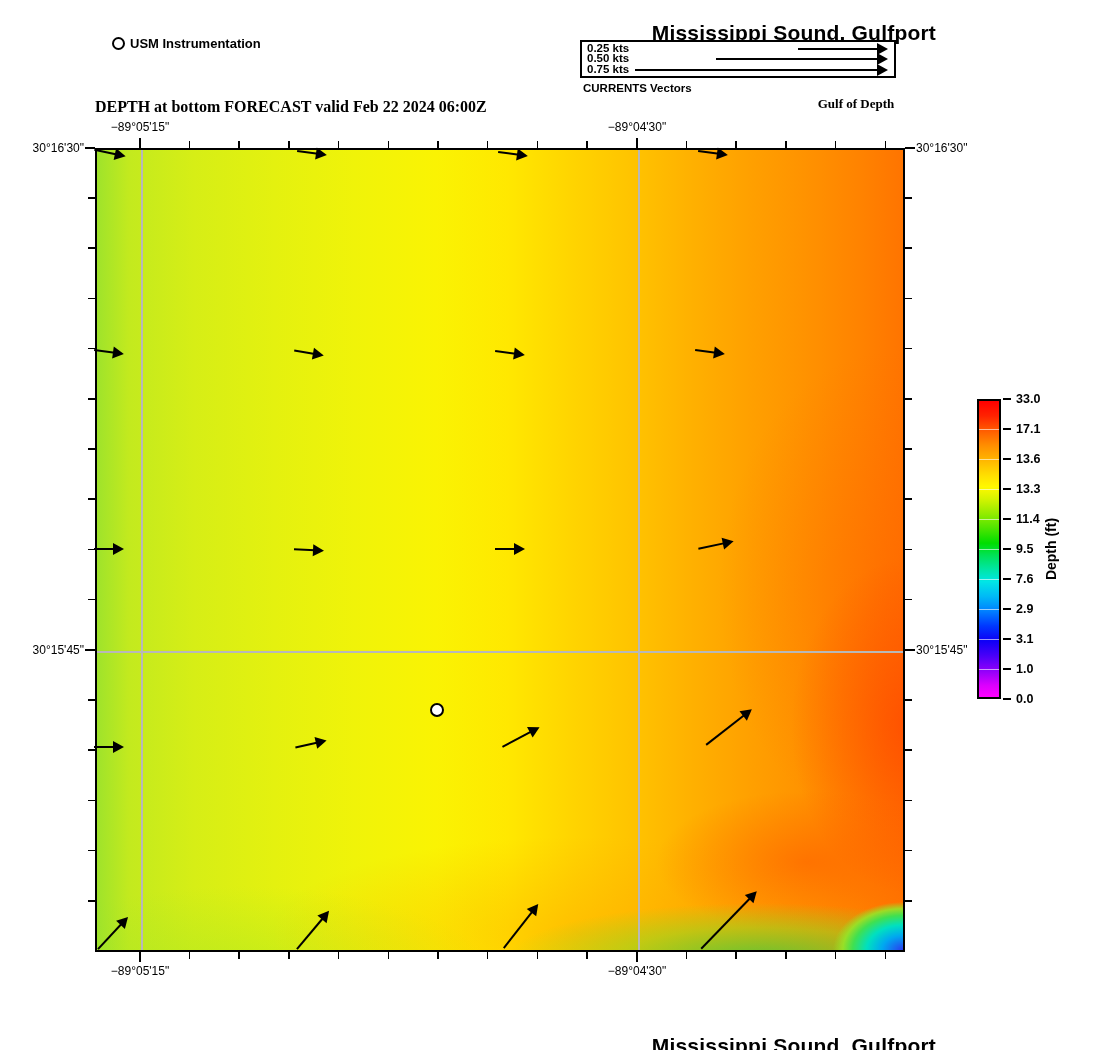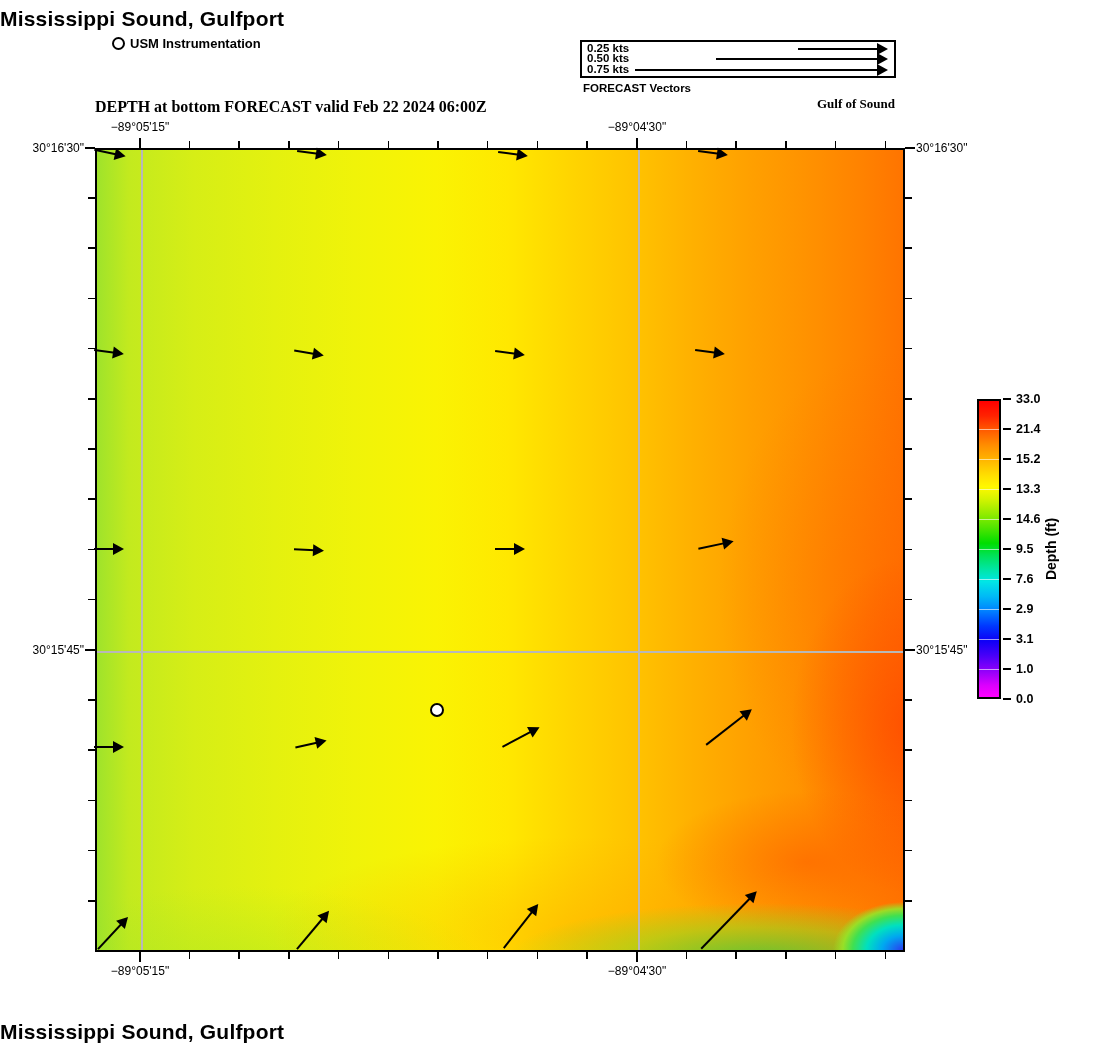--- a/index.html
+++ b/index.html
@@ -1,19 +1,19 @@
 <!DOCTYPE html>
 <html><head>
 <meta charset="utf-8">
 <style>
   html,body{margin:0;padding:0;background:#fff;}
   body{width:1100px;height:1050px;position:relative;font-family:"Liberation Sans",sans-serif;color:#000;}
   #figure{position:absolute;left:0;top:0;width:1100px;height:1050px;background:#fff;overflow:hidden;}
 
-  .big-title{position:absolute;left:0;width:936px;text-align:left;font-weight:bold;font-size:21px;letter-spacing:0.2px;}
+  .big-title{position:absolute;left:0;width:936px;text-align:right;font-weight:bold;font-size:21px;letter-spacing:0.2px;margin-top:14px;}
   #title-top{top:7px;}
   #title-bottom{top:1020px;}
 
   #usm-legend{position:absolute;left:112px;top:36px;display:flex;align-items:center;gap:5px;}
   .usm-circle{width:9px;height:9px;border:2.5px solid #000;border-radius:50%;background:#fff;}
   .usm-label{font-weight:bold;font-size:13px;}
 
   #currents-box{position:absolute;left:580px;top:40px;width:316px;height:38px;border:2.5px solid #000;box-sizing:border-box;background:#fff;}
   #currents-caption{position:absolute;left:583px;top:82px;font-weight:bold;font-size:11.5px;}
 
@@ -57,24 +57,24 @@
       <div style="position: absolute; left: 134px; top: 10.3px; width: 172px; height: 14px; transform: rotate(0deg);">
         <div style="position: absolute; left: 0px; top: 6px; width: 163px; height: 2px; background: rgb(0, 0, 0);"></div>
         <div style="position: absolute; right: 0px; top: 1px; width: 0px; height: 0px; border-top: 6px solid transparent; border-bottom: 6px solid transparent; border-left: 11px solid rgb(0, 0, 0);"></div>
       </div>
       <div style="position: absolute; left: 5px; top: 21.1px; font: bold 11.5px &quot;Liberation Sans&quot;, sans-serif;">0.75 kts</div>
       <div style="position: absolute; left: 53px; top: 21.1px; width: 253px; height: 14px; transform: rotate(0deg);">
         <div style="position: absolute; left: 0px; top: 6px; width: 244px; height: 2px; background: rgb(0, 0, 0);"></div>
         <div style="position: absolute; right: 0px; top: 1px; width: 0px; height: 0px; border-top: 6px solid transparent; border-bottom: 6px solid transparent; border-left: 11px solid rgb(0, 0, 0);"></div>
       </div>
     </div>
-  <div id="currents-caption">FORECAST Vectors</div>
+  <div id="currents-caption">CURRENTS Vectors</div>
 
   <div id="subtitle">DEPTH at bottom FORECAST valid Feb 22 2024 06:00Z</div>
-  <div id="gulf-label">Gulf of Sound</div>
+  <div id="gulf-label">Gulf of Depth</div>
 
   <div id="map">
     <div id="map-field">
         <div style="position: absolute; left: 44px; top: 0px; width: 1.5px; height: 100%; background: rgb(184, 184, 184);"></div>
         <div style="position: absolute; left: 541px; top: 0px; width: 1.5px; height: 100%; background: rgb(184, 184, 184);"></div>
         <div style="position: absolute; top: 501px; left: 0px; height: 1.5px; width: 100%; background: rgb(184, 184, 184);"></div>
       </div>
   </div>
 
   <div id="colorbar" style="background: linear-gradient(rgb(255, 0, 0) 0%, rgb(255, 34, 0) 5%, rgb(255, 92, 0) 10%, rgb(255, 142, 0) 15%, rgb(255, 182, 0) 20%, rgb(255, 222, 0) 25%, rgb(255, 248, 0) 29%, rgb(214, 244, 0) 33%, rgb(148, 236, 0) 38%, rgb(78, 228, 0) 43%, rgb(0, 222, 0) 48%, rgb(0, 226, 84) 52%, rgb(0, 230, 166) 57%, rgb(0, 230, 230) 61%, rgb(0, 186, 246) 66%, rgb(0, 128, 255) 71%, rgb(0, 56, 255) 76%, rgb(14, 0, 246) 81%, rgb(72, 0, 248) 86%, rgb(142, 0, 250) 91%, rgb(218, 0, 254) 96%, rgb(255, 0, 255) 100%);"></div>
@@ -231,30 +231,30 @@
     </div>
     <div style="position: absolute; left: 689px; top: 913px; width: 80px; height: 14px; transform: rotate(-46deg);">
       <div style="position: absolute; left: 0px; top: 6px; width: 71px; height: 2px; background: rgb(0, 0, 0);"></div>
       <div style="position: absolute; right: 0px; top: 1px; width: 0px; height: 0px; border-top: 6px solid transparent; border-bottom: 6px solid transparent; border-left: 11px solid rgb(0, 0, 0);"></div>
     </div>
     <div style="position: absolute; left: 430px; top: 703px; width: 14px; height: 14px; box-sizing: border-box; border: 2.5px solid rgb(0, 0, 0); border-radius: 50%; background: rgb(255, 255, 255);"></div>
     <div style="position: absolute; background: rgb(0, 0, 0); left: 1003px; top: 398.25px; width: 8px; height: 1.5px;"></div>
     <div style="position: absolute; left: 1016px; top: 399px; transform: translateY(-50%); font: bold 12.5px &quot;Liberation Sans&quot;, sans-serif;">33.0</div>
     <div style="position: absolute; left: 979px; top: 428.5px; width: 20px; height: 1px; background: rgba(255, 255, 255, 0.6);"></div>
     <div style="position: absolute; background: rgb(0, 0, 0); left: 1003px; top: 428.25px; width: 8px; height: 1.5px;"></div>
-    <div style="position: absolute; left: 1016px; top: 429px; transform: translateY(-50%); font: bold 12.5px &quot;Liberation Sans&quot;, sans-serif;">21.4</div>
+    <div style="position: absolute; left: 1016px; top: 429px; transform: translateY(-50%); font: bold 12.5px &quot;Liberation Sans&quot;, sans-serif;">17.1</div>
     <div style="position: absolute; left: 979px; top: 458.5px; width: 20px; height: 1px; background: rgba(255, 255, 255, 0.6);"></div>
     <div style="position: absolute; background: rgb(0, 0, 0); left: 1003px; top: 458.25px; width: 8px; height: 1.5px;"></div>
-    <div style="position: absolute; left: 1016px; top: 459px; transform: translateY(-50%); font: bold 12.5px &quot;Liberation Sans&quot;, sans-serif;">15.2</div>
+    <div style="position: absolute; left: 1016px; top: 459px; transform: translateY(-50%); font: bold 12.5px &quot;Liberation Sans&quot;, sans-serif;">13.6</div>
     <div style="position: absolute; left: 979px; top: 488.5px; width: 20px; height: 1px; background: rgba(255, 255, 255, 0.6);"></div>
     <div style="position: absolute; background: rgb(0, 0, 0); left: 1003px; top: 488.25px; width: 8px; height: 1.5px;"></div>
     <div style="position: absolute; left: 1016px; top: 489px; transform: translateY(-50%); font: bold 12.5px &quot;Liberation Sans&quot;, sans-serif;">13.3</div>
     <div style="position: absolute; left: 979px; top: 518.5px; width: 20px; height: 1px; background: rgba(255, 255, 255, 0.6);"></div>
     <div style="position: absolute; background: rgb(0, 0, 0); left: 1003px; top: 518.25px; width: 8px; height: 1.5px;"></div>
-    <div style="position: absolute; left: 1016px; top: 519px; transform: translateY(-50%); font: bold 12.5px &quot;Liberation Sans&quot;, sans-serif;">14.6</div>
+    <div style="position: absolute; left: 1016px; top: 519px; transform: translateY(-50%); font: bold 12.5px &quot;Liberation Sans&quot;, sans-serif;">11.4</div>
     <div style="position: absolute; left: 979px; top: 548.5px; width: 20px; height: 1px; background: rgba(255, 255, 255, 0.6);"></div>
     <div style="position: absolute; background: rgb(0, 0, 0); left: 1003px; top: 548.25px; width: 8px; height: 1.5px;"></div>
     <div style="position: absolute; left: 1016px; top: 549px; transform: translateY(-50%); font: bold 12.5px &quot;Liberation Sans&quot;, sans-serif;">9.5</div>
     <div style="position: absolute; left: 979px; top: 578.5px; width: 20px; height: 1px; background: rgba(255, 255, 255, 0.6);"></div>
     <div style="position: absolute; background: rgb(0, 0, 0); left: 1003px; top: 578.25px; width: 8px; height: 1.5px;"></div>
     <div style="position: absolute; left: 1016px; top: 579px; transform: translateY(-50%); font: bold 12.5px &quot;Liberation Sans&quot;, sans-serif;">7.6</div>
     <div style="position: absolute; left: 979px; top: 608.5px; width: 20px; height: 1px; background: rgba(255, 255, 255, 0.6);"></div>
     <div style="position: absolute; background: rgb(0, 0, 0); left: 1003px; top: 608.25px; width: 8px; height: 1.5px;"></div>
     <div style="position: absolute; left: 1016px; top: 609px; transform: translateY(-50%); font: bold 12.5px &quot;Liberation Sans&quot;, sans-serif;">2.9</div>
     <div style="position: absolute; left: 979px; top: 638.5px; width: 20px; height: 1px; background: rgba(255, 255, 255, 0.6);"></div>

